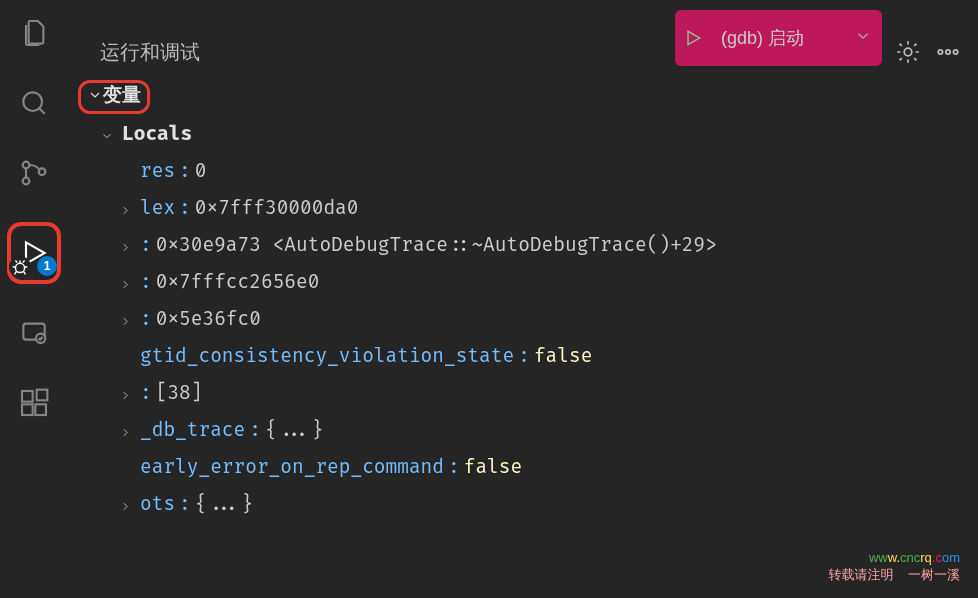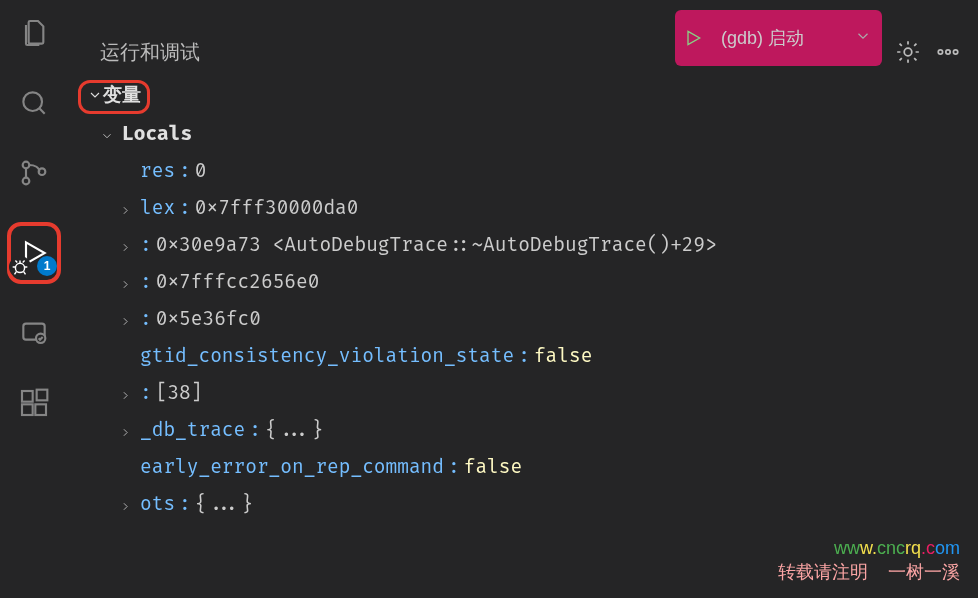--- a/index.html
+++ b/index.html
@@ -134,21 +134,21 @@
 .var-value { color: #cccccc; }
 .keyword { color: #fef9c3; }
 .locals-label {
   font-weight: 700;
   color: #e0e0e0;
 }
 .watermark {
   position: absolute;
   right: 18px;
   bottom: 14px;
-  font-size: 18px;
+  font-size: 13px;
   line-height: 1.3;
   text-align: right;
   pointer-events: none;
   font-family: sans-serif;
 }
 .wm1 span:nth-child(1){color:#4caf50}
 .wm1 span:nth-child(2){color:#f4e04d}
 .wm1 span:nth-child(3){color:#4caf50}
 .wm1 span:nth-child(4){color:#f4e04d}
 .wm1 span:nth-child(5){color:#e91e63}

